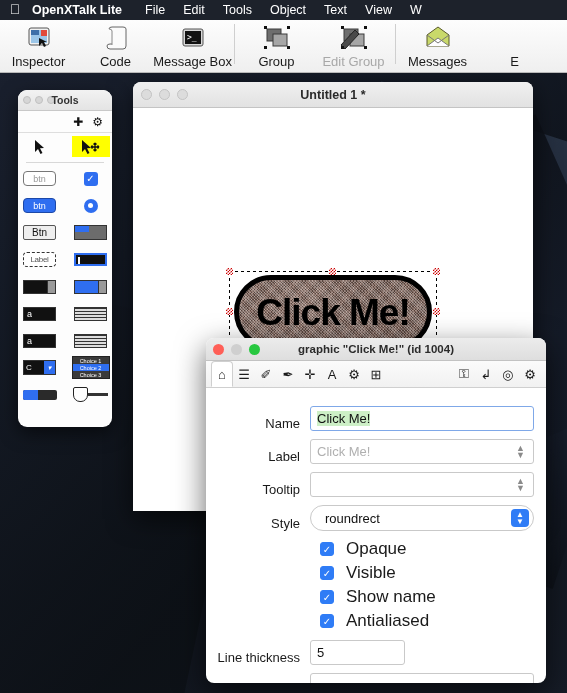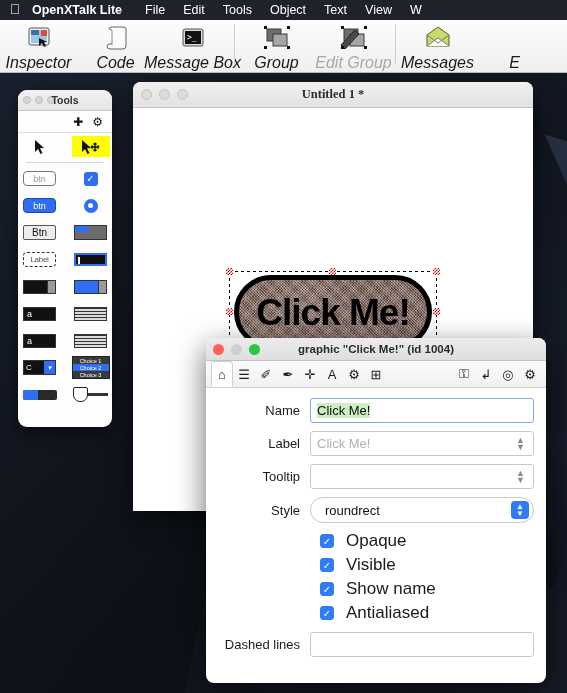--- a/index.html
+++ b/index.html
@@ -29,21 +29,21 @@
   #menubar .mi{padding:0 9px;white-space:nowrap;line-height:20px;}
   #menubar .mi.brand{font-weight:bold;padding-left:2px;padding-right:14px;}
 
   
   #toolbar{position:absolute;left:0;top:20px;width:567px;height:52px;
     background:linear-gradient(#fdfdfd,#efefef);border-bottom:1px solid #b9b9b9;
     display:flex;align-items:flex-start;z-index:45;overflow:hidden;}
   .tbitem{width:77px;display:flex;flex-direction:column;align-items:center;
     padding-top:3px;box-sizing:border-box;}
   .tbitem .glyph{height:30px;display:flex;align-items:center;justify-content:center;}
-  .tbitem .lbl{font-size:16px;color:#1a1a1a;margin-top:1px;white-space:nowrap;font-style:italic;}
+  .tbitem .lbl{font-size:13px;color:#1a1a1a;margin-top:1px;white-space:nowrap;}
   .tbitem.disabled .lbl{color:#a8a8a8;}
   .tbsep{width:1px;height:40px;background:#cfcfcf;margin:4px 3px 0 3px;flex:0 0 auto;}
 
   
   #tools{position:absolute;left:18px;top:90px;width:94px;height:337px;
     background:#fdfdfd;border-radius:9px;box-shadow:0 6px 18px rgba(0,0,0,.55);
     overflow:hidden;z-index:30;}
   #tools .tbar{height:20px;background:linear-gradient(#f2f2f2,#e4e4e4);
     border-bottom:1px solid #c8c8c8;display:flex;align-items:center;padding:0 5px;position:relative;}
   #tools .dot{width:8px;height:8px;border-radius:50%;background:#d6d6d6;
@@ -104,21 +104,21 @@
   .g-slider{display:flex;align-items:center;}
   .g-slider .knob{width:13px;height:13px;background:#fff;border:1px solid #222;
     border-radius:2px 2px 7px 7px;}
   .g-slider .trk{width:20px;height:3px;background:#333;}
 
   
   #docwin{position:absolute;left:133px;top:82px;width:400px;height:429px;
     background:#fff;border-radius:8px 8px 0 0;box-shadow:0 8px 26px rgba(0,0,0,.6);
     overflow:hidden;z-index:20;}
   #docwin .dtbar{height:25px;background:linear-gradient(#f0f0f0,#e2e2e2);
-    border-bottom:1px solid #c4c4c4;display:flex;align-items:center;padding:0 8px;position:relative;font-family:Liberation Serif, serif;}
+    border-bottom:1px solid #c4c4c4;display:flex;align-items:center;padding:0 8px;position:relative;}
   #docwin .dtbar .dot{width:11px;height:11px;border-radius:50%;background:#dcdcdc;
     border:1px solid #c3c3c3;margin-right:7px;box-sizing:border-box;}
   #docwin .dtitle{position:absolute;left:0;right:0;text-align:center;font-size:12.5px;
     font-weight:bold;color:#2b2b2b;}
   #docwin .canvas{position:relative;height:404px;background:#fff;}
 
   
   #graphic-sel{position:absolute;left:96px;top:163px;width:208px;height:82px;}
   #graphic-sel .ants{position:absolute;inset:0;
     background:
@@ -158,21 +158,21 @@
     font-weight:600;color:#2b2b2b;}
   #inspector .itools{height:26px;background:linear-gradient(#fbfbfb,#f1f1f1);
     border-bottom:1px solid #cfcfcf;display:flex;align-items:center;padding:0 5px;}
   .itool{width:22px;height:24px;display:flex;align-items:center;justify-content:center;
     font-size:13px;color:#1a1a1a;}
   .itool.active{background:#fff;border:1px solid #cfcfcf;border-bottom-color:#fff;
     border-radius:4px 4px 0 0;box-sizing:border-box;height:26px;}
   .ispacer{flex:1;}
 
   #inspector .form{padding:10px 12px 0 0;}
-  .frow{display:flex;align-items:center;margin-bottom:8px;}
+  .frow{display:flex;align-items:flex-end;margin-bottom:8px;margin-top:8px;}
   .flabel{width:104px;text-align:right;padding-right:10px;font-size:13px;color:#1a1a1a;
     box-sizing:border-box;flex:0 0 auto;}
   .finput{flex:1;height:25px;border:1px solid #c9c9c9;border-radius:3px;background:#fff;
     display:flex;align-items:center;padding:0 6px;font-size:13px;color:#111;box-sizing:border-box;}
   .finput.focus{border:1px solid #7fa8e8;}
   .finput .sel{background:#cdefc6;}
   .finput .ph{color:#b0b0b0;}
   .finput.narrow{flex:0 0 95px;}
   .stepper{width:13px;display:flex;flex-direction:column;align-items:center;justify-content:center;
     line-height:7px;font-size:9px;color:#8a8a8a;margin-left:auto;}
@@ -524,20 +524,26 @@
     </div>
     <div class="chkrow">
       <div class="chk on">✓</div>
       <div class="chklbl">Show name</div>
     </div>
     <div class="chkrow" style="margin-bottom:9px">
       <div class="chk on">✓</div>
       <div class="chklbl">Antialiased</div>
     </div>
 
+    <div class="frow">
+      <div class="flabel">Line thickness</div>
+      <div class="finput narrow">
+        <span>5</span>
+      </div>
+    </div>
 
     <div class="frow">
       <div class="flabel">Dashed lines</div>
       <div class="finput">
         <span></span>
       </div>
     </div>
 
   </div>
 </div>

